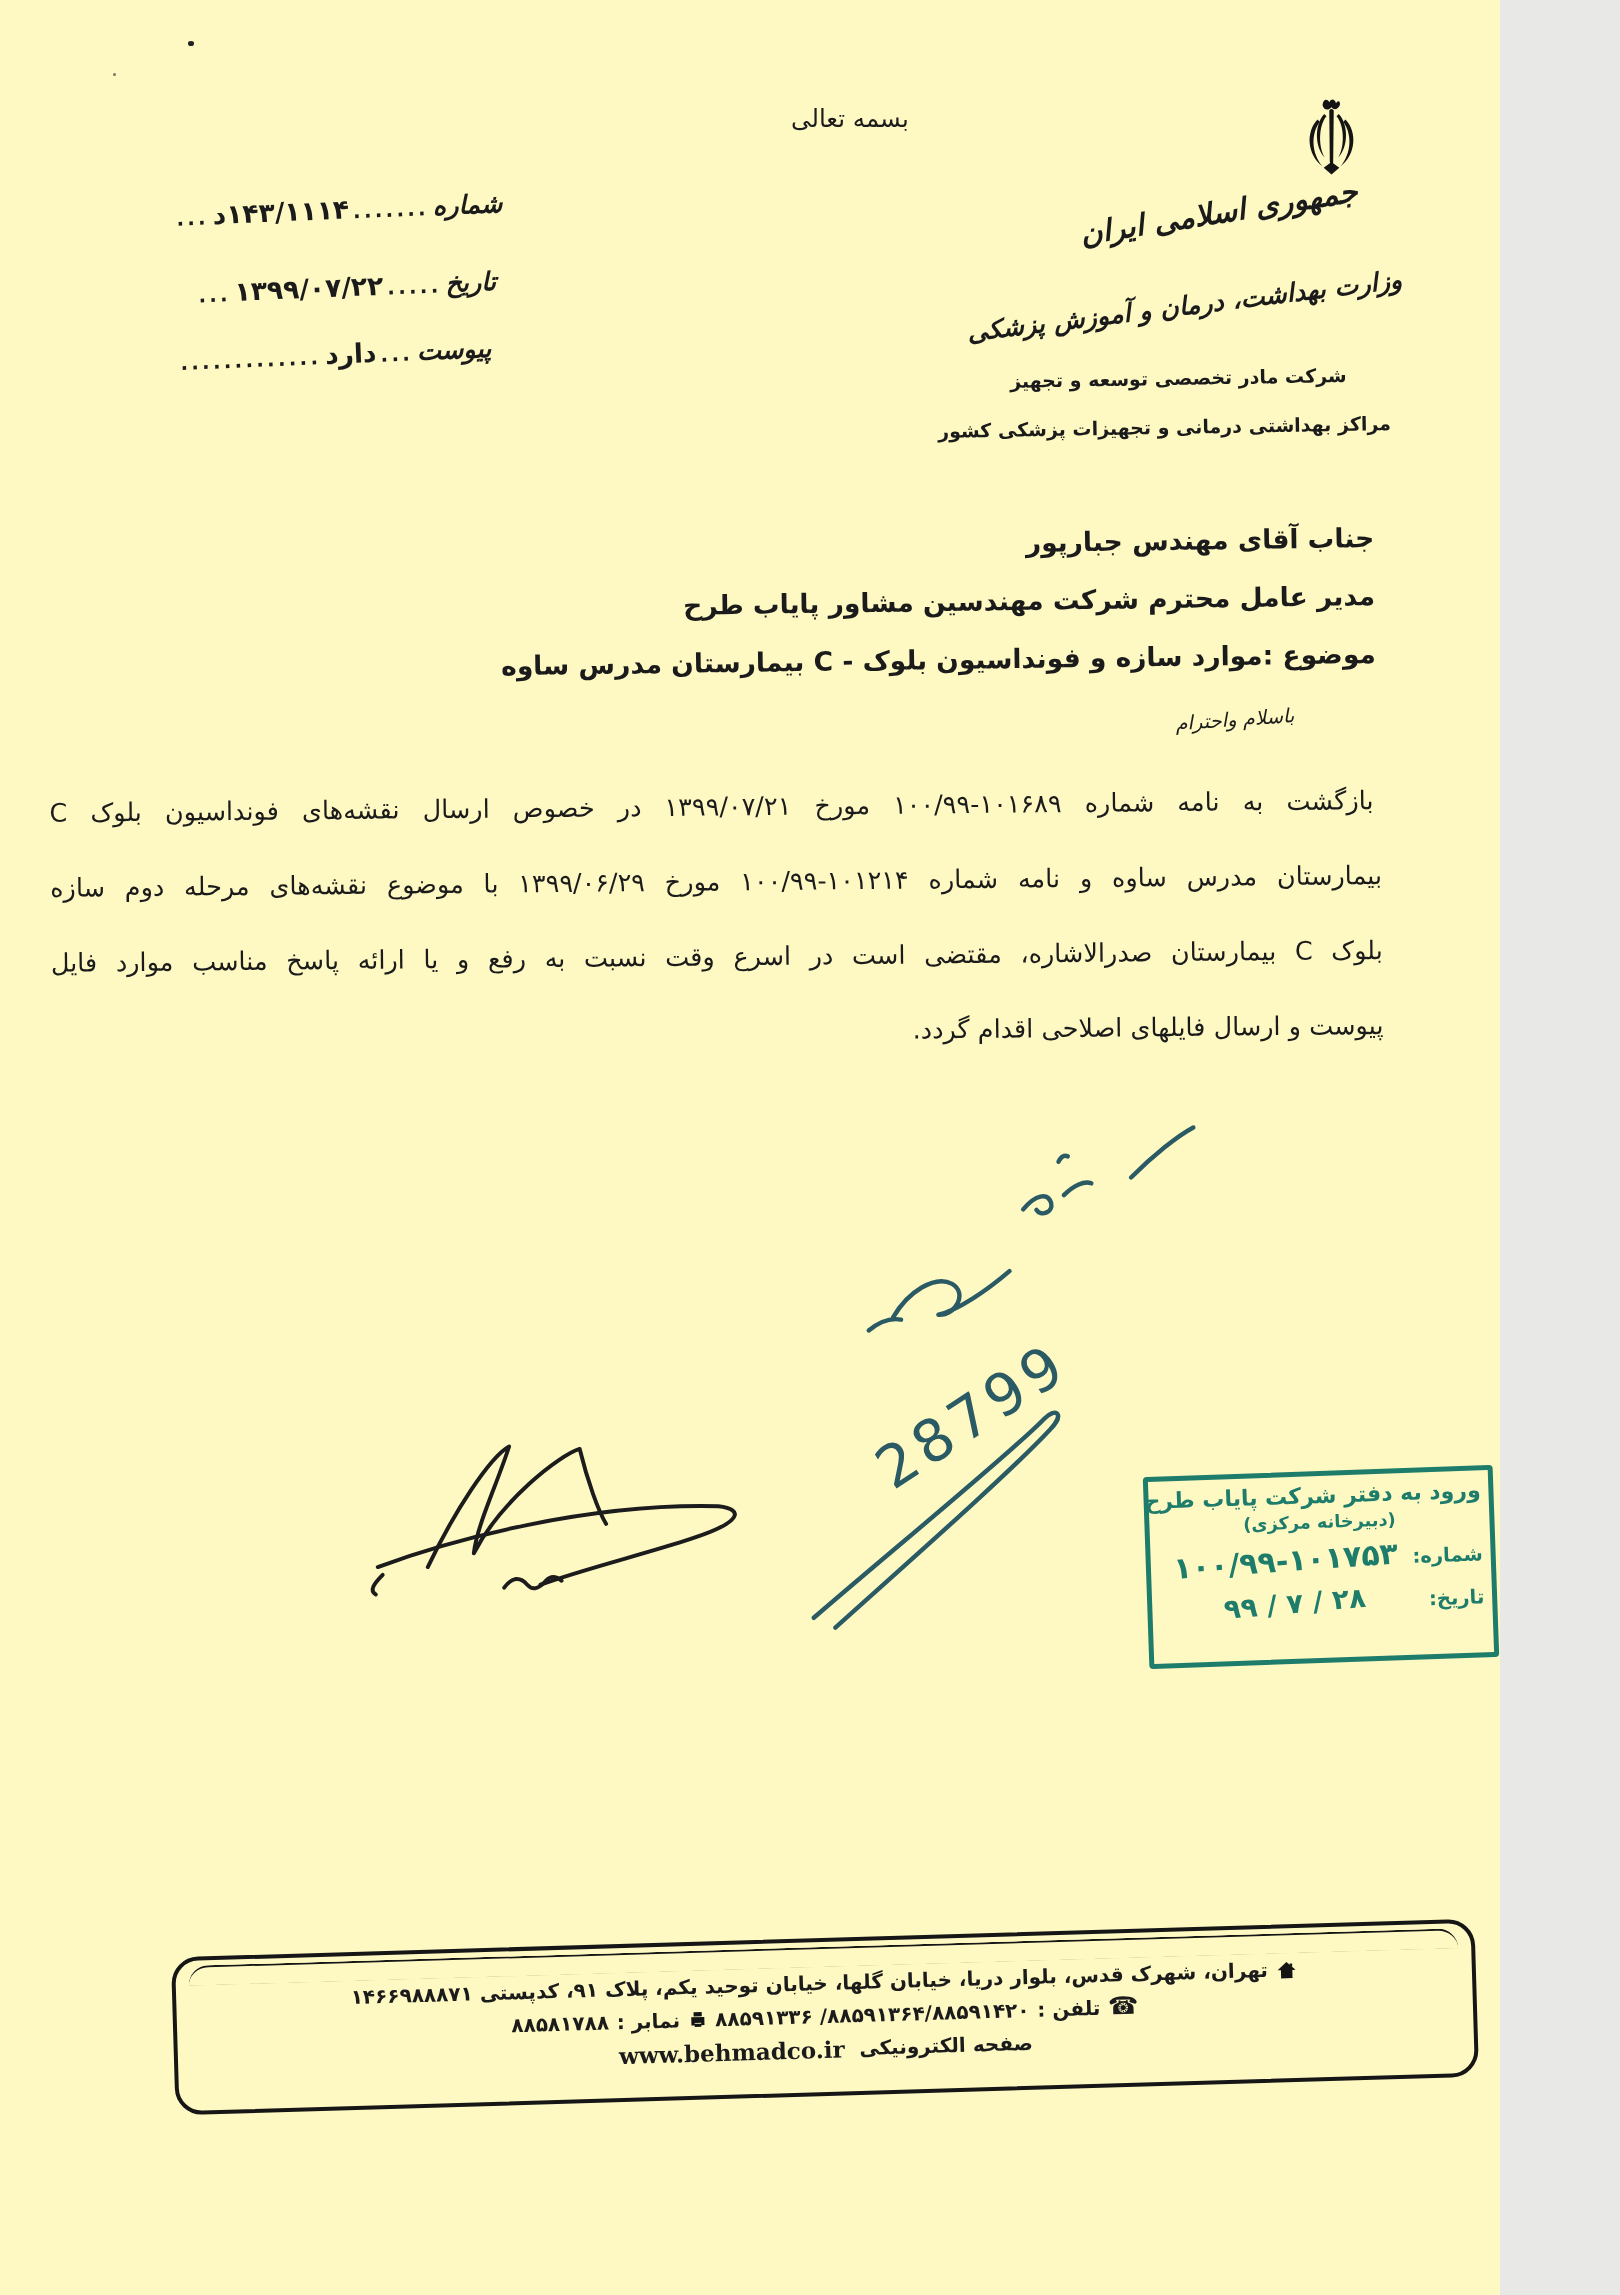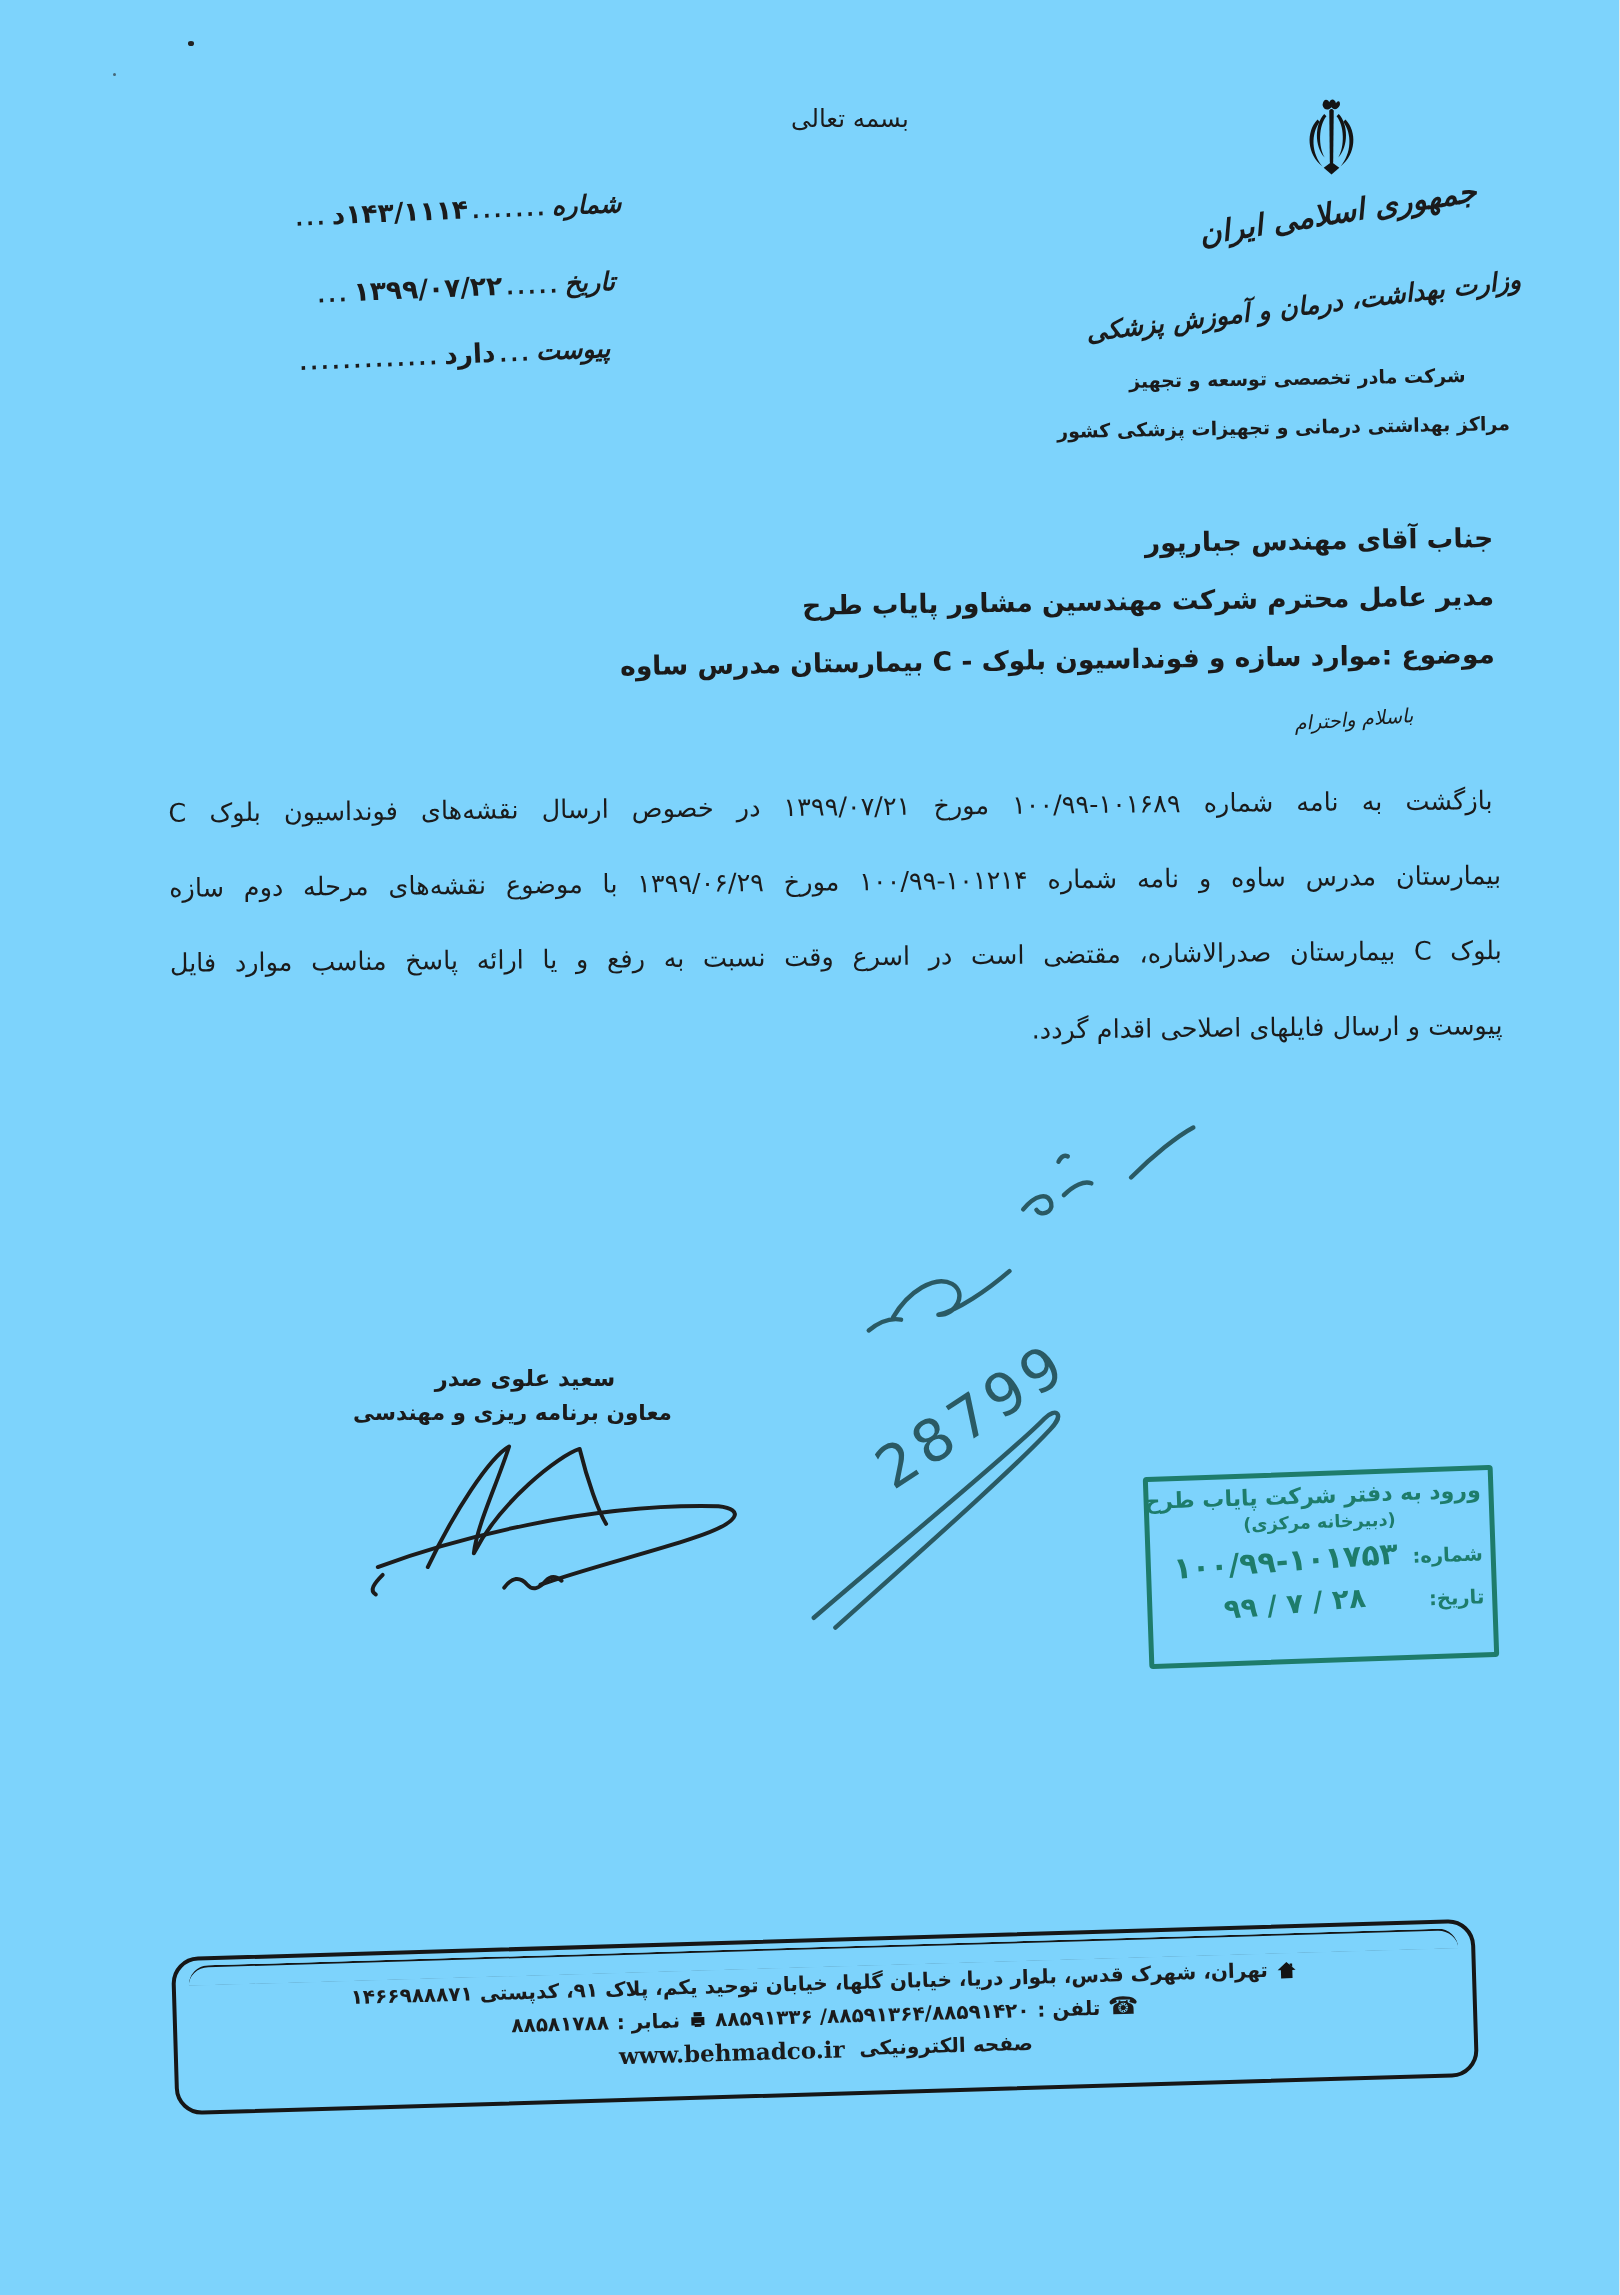--- a/index.html
+++ b/index.html
@@ -1,18 +1,18 @@
 <!DOCTYPE html>
 <html lang="fa" style="--stamp-color: #1e7c6b; --note-ink: #2a5a64;font-size:7.8px"><head>
 <meta charset="utf-8">
 <style>
   html,body{margin:0;padding:0;background:#e8e8e6;}
   #page{
-    position:relative; width:1619px; height:2295px;
-    background:#7dd3fc; overflow:hidden;
+    position:relative; width:1500px; height:2295px;
+    background:#fef9c3; overflow:hidden;
     font-family:"DejaVu Sans", sans-serif;
     color:#1b1b1b; direction:ltr;
   }
   .abs{position:absolute;}
   .rtl{direction:rtl; unicode-bidi:embed;}
   .num-ltr{direction:ltr; unicode-bidi:bidi-override; display:inline-block;}
   .speck{position:absolute; background:#222; border-radius:50%; display:block;}
 
   
   .bismillah{left:791px; top:104px; font-size:24.5px; font-weight:400;}
@@ -151,24 +151,20 @@
       <path d="M637,128 q8,-16 19,-11"></path>
       <path d="M565,225 C590,195 615,190 622,212 C627,232 600,240 592,226"></path>
       <path d="M648,196 C668,176 690,166 704,172"></path>
       <path d="M300,445 C330,393 385,358 420,377 C452,395 428,442 392,440 C430,432 492,390 537,351"></path>
       <path d="M250,472 C272,454 294,446 316,450"></path>
       <path d="M138,1058 C300,918 545,718 608,652 C633,627 650,643 620,674 C540,760 330,945 182,1078"></path>
     </svg>
   </span>
   <div class="abs note-number">28799</div>
 
-  <div class="abs signatory rtl">
-    <div class="sig-name">سعید علوی صدر</div>
-    <div class="sig-title">معاون برنامه ریزی و مهندسی</div>
-  </div>
   <span class="abs sig-svg">
     <svg viewBox="0 0 860 400" width="422" height="196" aria-hidden="true" fill="none" stroke="currentColor" stroke-width="8" stroke-linecap="round" stroke-linejoin="round">
       <path d="M152,296 C205,185 278,72 318,50 C292,130 252,212 246,268 C300,162 420,68 462,55 C478,120 500,182 516,208"></path>
       <path d="M50,296 C200,240 480,165 745,172 C800,178 792,205 690,238 C600,268 470,300 382,332"></path>
       <path d="M60,312 C42,330 32,344 46,352"></path>
       <path d="M308,338 q24,-32 47,-6 q16,18 38,-8 q14,-16 32,0"></path>
     </svg>
   </span>
 
   <div class="abs stamp rtl">

